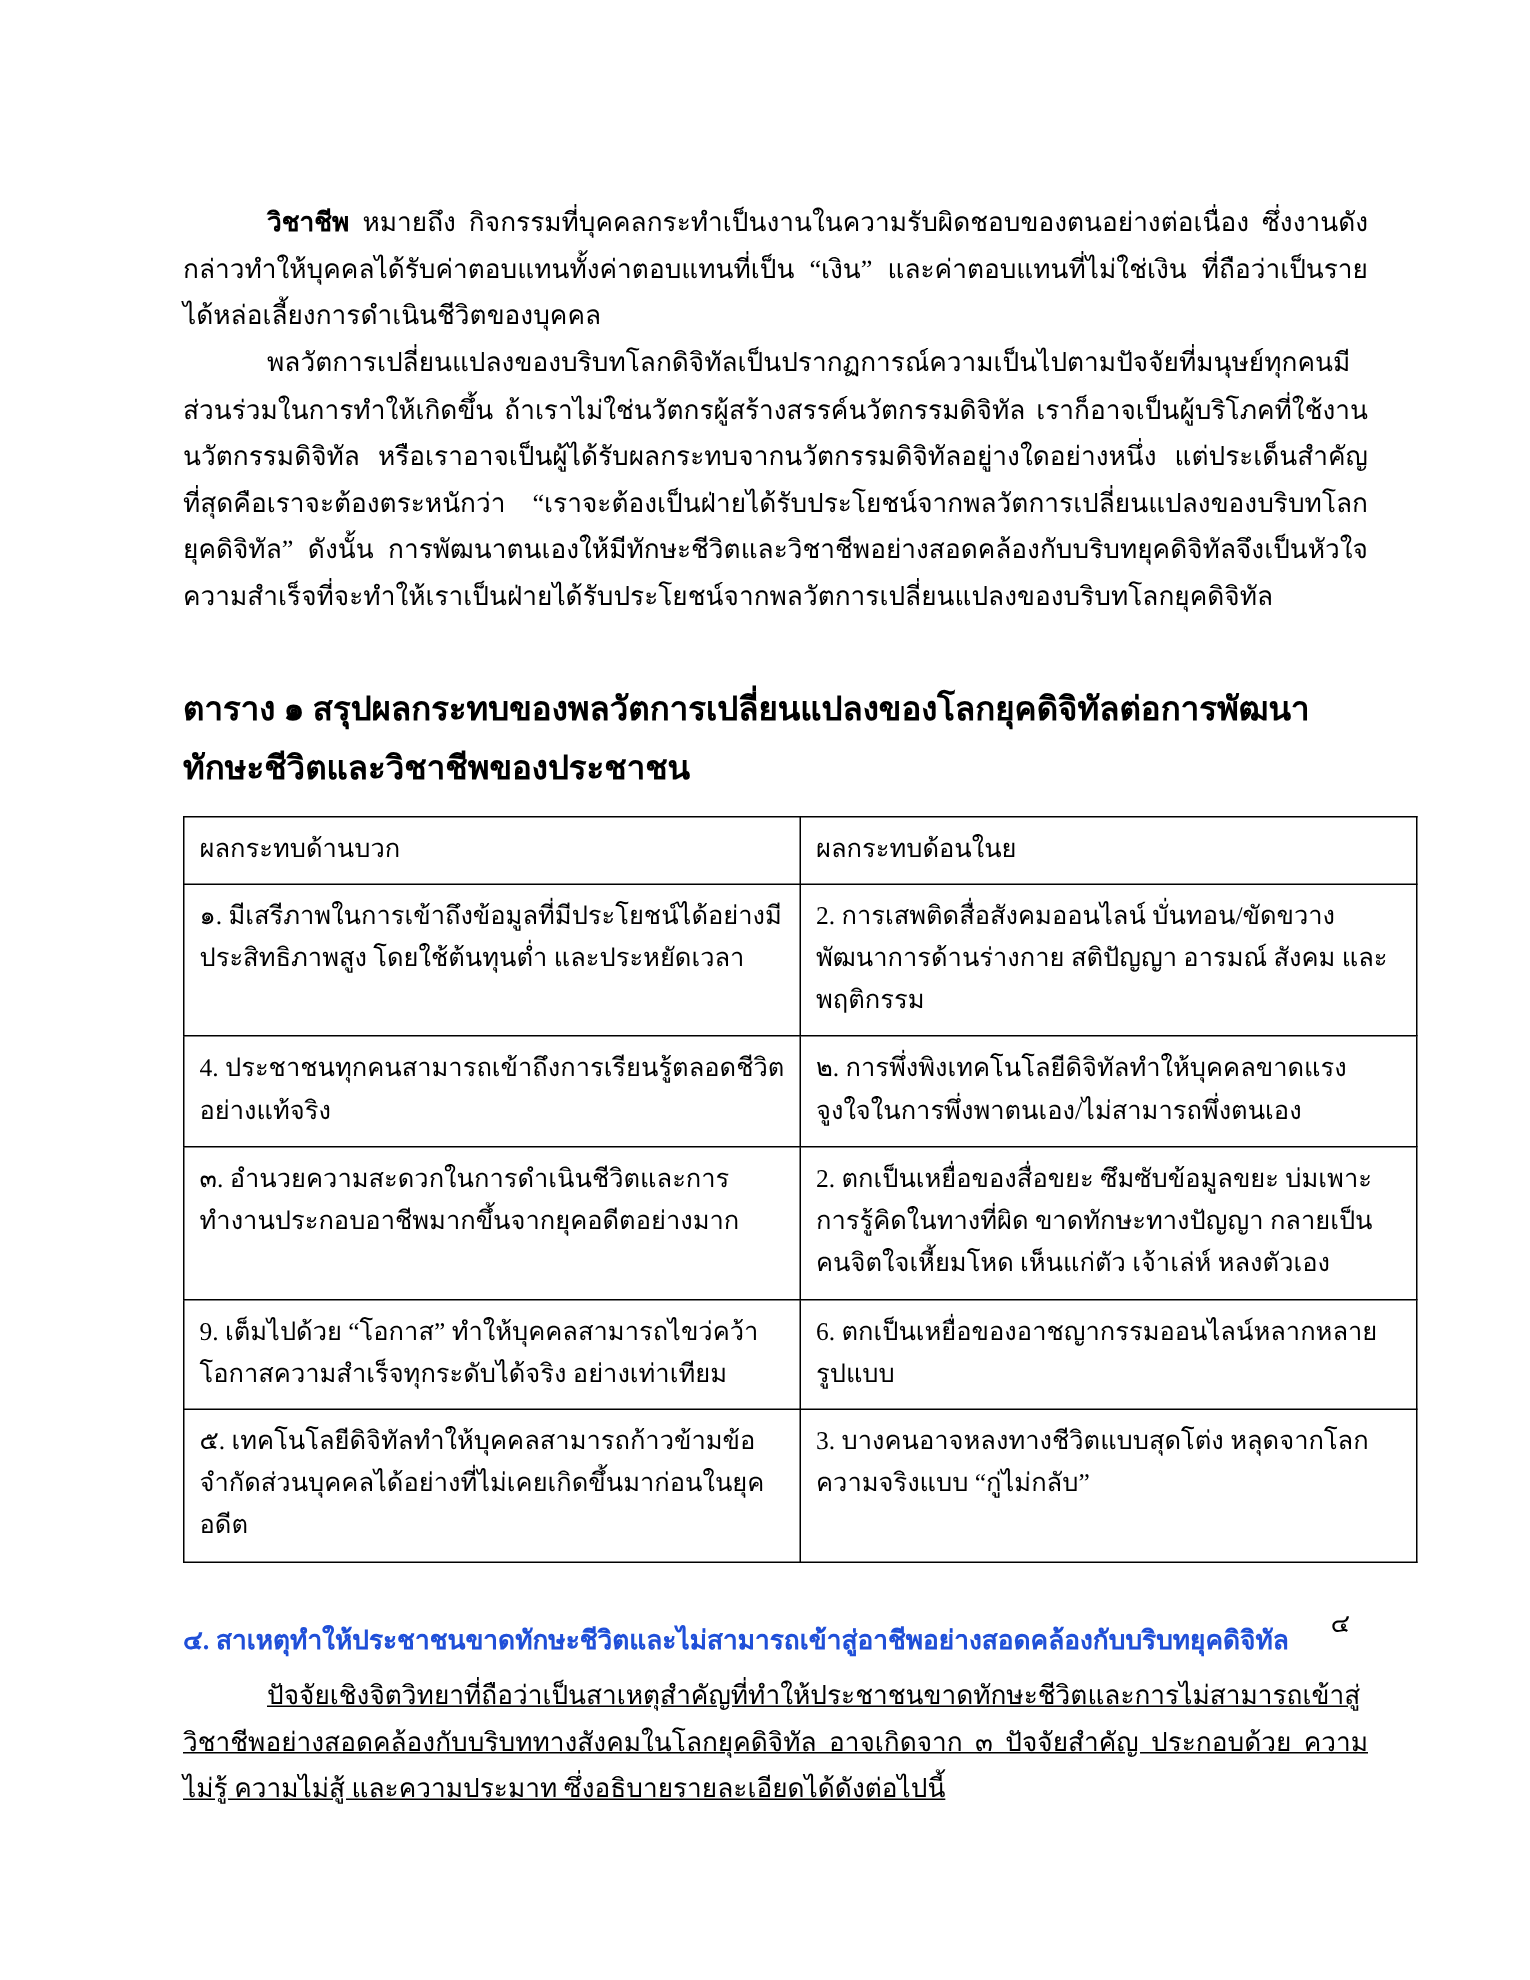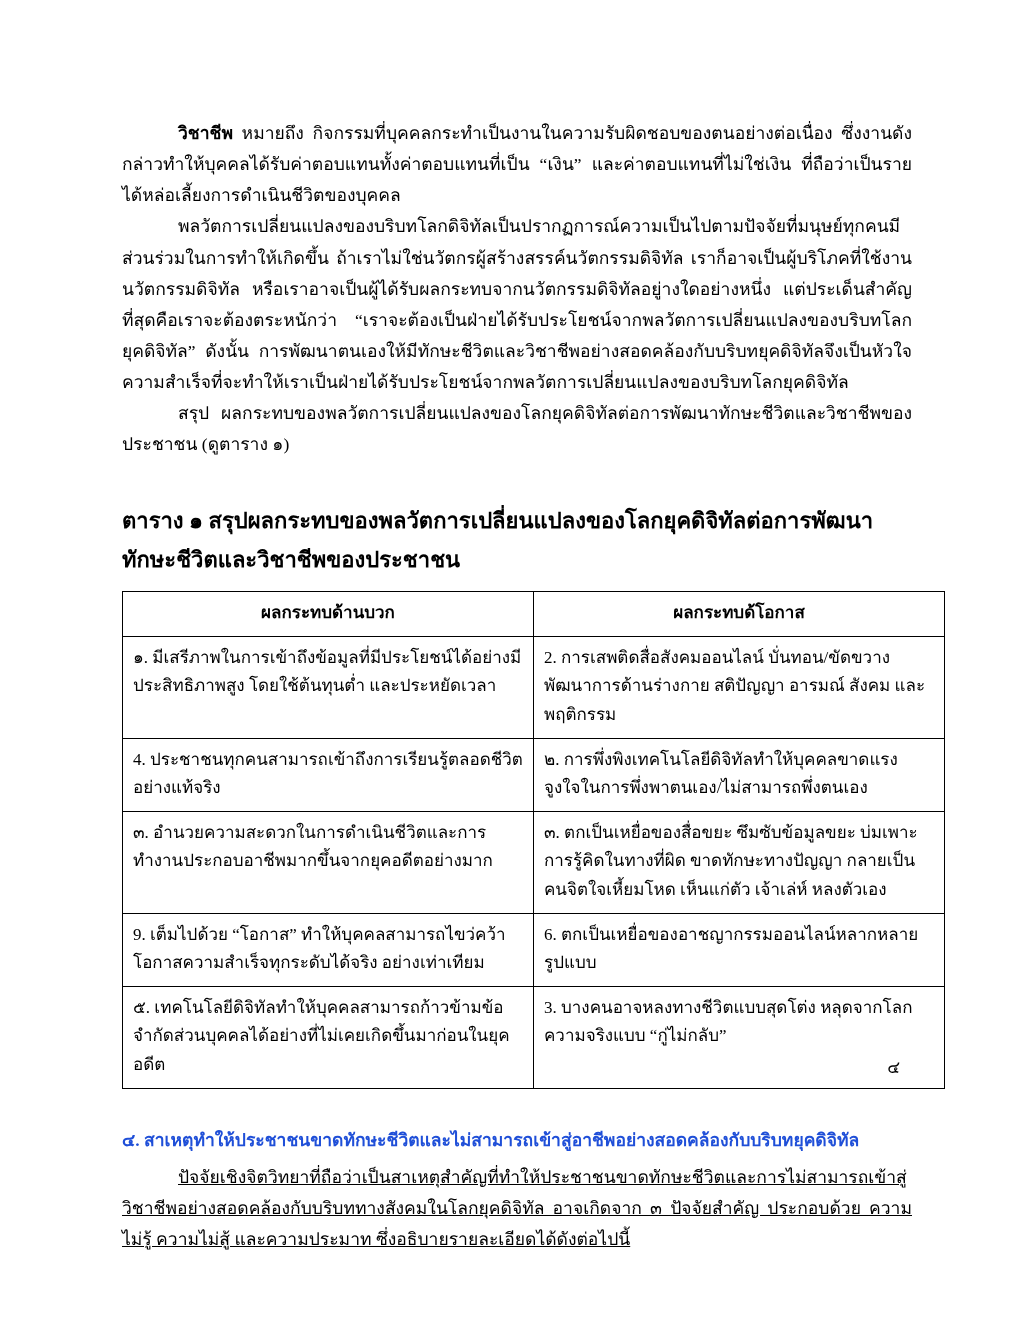--- a/index.html
+++ b/index.html
@@ -12,20 +12,21 @@
     height: 1320px;
     font-family: "Liberation Serif", "DejaVu Serif", serif;
     color: #000000;
   }
   .page {
     position: relative;
     width: 1020px;
     height: 1152px;
     box-sizing: border-box;
     padding: 118px 108px 60px 122px;
+    margin-top: 15px;
   }
   .body-text {
     font-size: 17.5px;
     line-height: 1.78;
     text-align: justify;
     text-justify: inter-word;
   }
   .para {
     margin: 0 0 0 0;
     text-indent: 56px;
@@ -49,22 +50,22 @@
   table.impact-table td,
   table.impact-table th {
     border: 1px solid #000000;
     vertical-align: top;
     padding: 7px 10px 9px 10px;
     font-size: 17px;
     line-height: 1.66;
     font-weight: normal;
   }
   table.impact-table th {
-    text-align: center;
-    font-weight: bold;
+    text-align: left;
+    font-weight: normal;
   }
   table.impact-table .col-a { width: 390px; }
   table.impact-table .col-b { width: 390px; }
   .section-heading {
     margin-top: 36px;
     font-size: 17.5px;
     font-weight: bold;
     color: #1f4fd8;
     line-height: 1.78;
   }
@@ -83,45 +84,44 @@
 <body>
 
 <div class="page">
 
   <div class="body-text">
 
     <p class="para"><span class="bold">วิชาชีพ</span><span> หมายถึง กิจกรรมที่บุคคลกระทำเป็นงานในความรับผิดชอบของตนอย่างต่อเนื่อง ซึ่งงานดังกล่าวทำให้บุคคลได้รับค่าตอบแทนทั้งค่าตอบแทนที่เป็น “เงิน” และค่าตอบแทนที่ไม่ใช่เงิน ที่ถือว่าเป็นรายได้หล่อเลี้ยงการดำเนินชีวิตของบุคคล</span></p>
 
     <p class="para">พลวัตการเปลี่ยนแปลงของบริบทโลกดิจิทัลเป็นปรากฏการณ์ความเป็นไปตามปัจจัยที่มนุษย์ทุกคนมีส่วนร่วมในการทำให้เกิดขึ้น ถ้าเราไม่ใช่นวัตกรผู้สร้างสรรค์นวัตกรรมดิจิทัล เราก็อาจเป็นผู้บริโภคที่ใช้งานนวัตกรรมดิจิทัล หรือเราอาจเป็นผู้ได้รับผลกระทบจากนวัตกรรมดิจิทัลอยู่างใดอย่างหนึ่ง   แต่ประเด็นสำคัญที่สุดคือเราจะต้องตระหนักว่า “เราจะต้องเป็นฝ่ายได้รับประโยชน์จากพลวัตการเปลี่ยนแปลงของบริบทโลกยุคดิจิทัล” ดังนั้น การพัฒนาตนเองให้มีทักษะชีวิตและวิชาชีพอย่างสอดคล้องกับบริบทยุคดิจิทัลจึงเป็นหัวใจความสำเร็จที่จะทำให้เราเป็นฝ่ายได้รับประโยชน์จากพลวัตการเปลี่ยนแปลงของบริบทโลกยุคดิจิทัล</p>
 
-    <p class="para">สรุป ผลกระทบของพลวัตการเปลี่ยนแปลงของโลกยุคดิจิทัลต่อการพัฒนาทักษะชีวิตและวิชาชีพของประชาชน (ดูตาราง ๑)</p>
 
   </div>
 
   <div class="table-caption">ตาราง ๑ สรุปผลกระทบของพลวัตการเปลี่ยนแปลงของโลกยุคดิจิทัลต่อการพัฒนาทักษะชีวิตและวิชาชีพของประชาชน</div>
 
   <table class="impact-table">
     <thead>
       <tr>
         <th class="col-a">ผลกระทบด้านบวก</th>
-        <th class="col-b">ผลกระทบด้โอกาส</th>
+        <th class="col-b">ผลกระทบด้อนในย</th>
       </tr>
     </thead>
     <tbody>
       <tr>
         <td class="col-a">๑. มีเสรีภาพในการเข้าถึงข้อมูลที่มีประโยชน์ได้อย่างมีประสิทธิภาพสูง โดยใช้ต้นทุนต่ำ และประหยัดเวลา</td>
         <td class="col-b">2. การเสพติดสื่อสังคมออนไลน์ บั่นทอน/ขัดขวางพัฒนาการด้านร่างกาย สติปัญญา อารมณ์ สังคม และพฤติกรรม</td>
       </tr>
       <tr>
         <td class="col-a">4. ประชาชนทุกคนสามารถเข้าถึงการเรียนรู้ตลอดชีวิตอย่างแท้จริง</td>
         <td class="col-b">๒. การพึ่งพิงเทคโนโลยีดิจิทัลทำให้บุคคลขาดแรงจูงใจในการพึ่งพาตนเอง/ไม่สามารถพึ่งตนเอง</td>
       </tr>
       <tr>
         <td class="col-a">๓. อำนวยความสะดวกในการดำเนินชีวิตและการทำงานประกอบอาชีพมากขึ้นจากยุคอดีตอย่างมาก</td>
-        <td class="col-b">๓. ตกเป็นเหยื่อของสื่อขยะ ซึมซับข้อมูลขยะ บ่มเพาะการรู้คิดในทางที่ผิด ขาดทักษะทางปัญญา กลายเป็นคนจิตใจเหี้ยมโหด เห็นแก่ตัว เจ้าเล่ห์ หลงตัวเอง</td>
+        <td class="col-b">2. ตกเป็นเหยื่อของสื่อขยะ ซึมซับข้อมูลขยะ บ่มเพาะการรู้คิดในทางที่ผิด ขาดทักษะทางปัญญา กลายเป็นคนจิตใจเหี้ยมโหด เห็นแก่ตัว เจ้าเล่ห์ หลงตัวเอง</td>
       </tr>
       <tr>
         <td class="col-a">9. เต็มไปด้วย “โอกาส” ทำให้บุคคลสามารถไขว่คว้าโอกาสความสำเร็จทุกระดับได้จริง อย่างเท่าเทียม</td>
         <td class="col-b">6. ตกเป็นเหยื่อของอาชญากรรมออนไลน์หลากหลายรูปแบบ</td>
       </tr>
       <tr>
         <td class="col-a">๕. เทคโนโลยีดิจิทัลทำให้บุคคลสามารถก้าวข้ามข้อจำกัดส่วนบุคคลได้อย่างที่ไม่เคยเกิดขึ้นมาก่อนในยุคอดีต</td>
         <td class="col-b">3. บางคนอาจหลงทางชีวิตแบบสุดโต่ง หลุดจากโลกความจริงแบบ “กู่ไม่กลับ”</td>
       </tr>
     </tbody>

